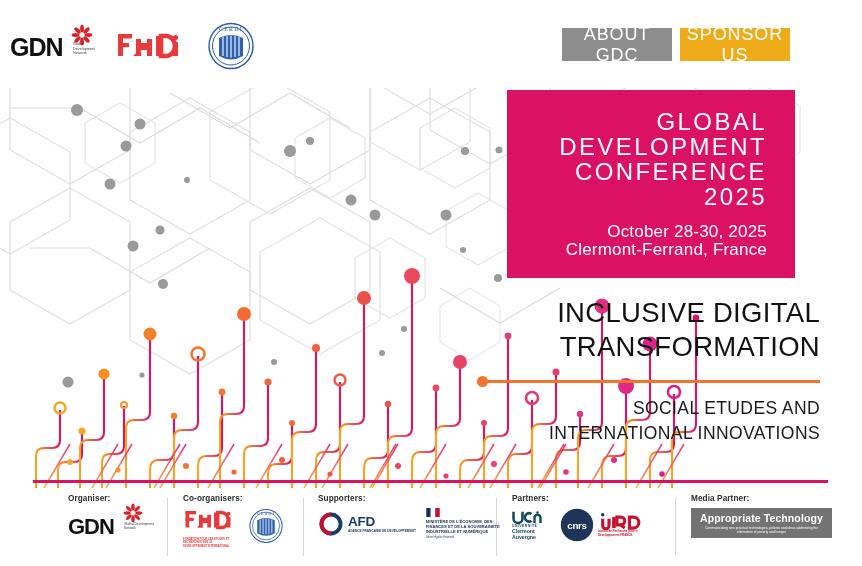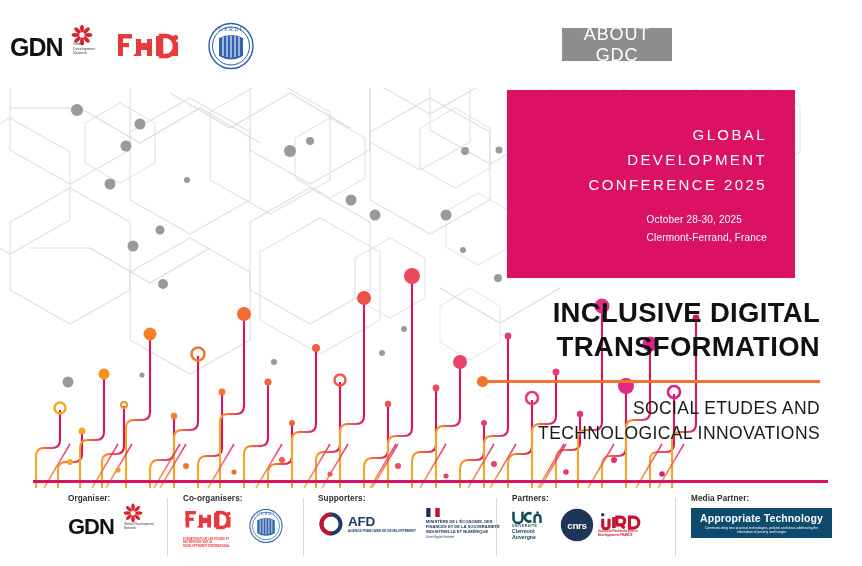--- a/index.html
+++ b/index.html
@@ -30,28 +30,28 @@
   .btn-sponsor { left:680px; width:110px; background:#f0ab1b; }
 
   
   .hero { position:absolute; left:0; top:88px; width:862px; height:400px; overflow:hidden; }
   .hexbg { position:absolute; left:0; top:0; width:862px; height:400px; }
 
   .pinkbox { position:absolute; left:507px; top:2px; width:288px; height:188px;
              background:#db1163; color:#fff;
              display:flex; flex-direction:column; justify-content:center;
              align-items:flex-end; padding:0 28px 0 0; }
-  .pinkbox .ln { font-size:15px; letter-spacing:2.4px; line-height:25px; font-weight:300;
+  .pinkbox .ln { font-size:24px; letter-spacing:2.4px; line-height:25px; font-weight:300;
                  text-align:right; }
-  .pinkbox .meta { margin-top:14px; font-size:10px; line-height:18px; 
+  .pinkbox .meta { margin-top:14px; font-size:17px; line-height:18px; text-align:right;
                    letter-spacing:.2px; }
 
   .title-block { position:absolute; left:440px; top:208px; width:400px; text-align:right;
                  padding-right:20px; }
-  .t-main { font-size:27.5px; font-weight:bold; letter-spacing:.3px; line-height:34px;
+  .t-main { font-size:27.5px; font-weight:normal; letter-spacing:.3px; line-height:34px;
             color:#111; }
   .divider { position:relative; margin:12px 0 10px auto; width:343px; height:10px; }
   .divider .bar { position:absolute; right:0; top:4px; width:343px; height:3px; background:#f4742e; }
   .divider .dot { position:absolute; left:0; top:0; width:11px; height:11px; border-radius:50%;
                   background:#f4742e; }
   .t-sub { font-size:17.5px; letter-spacing:.4px; line-height:25px; color:#1a1a1a; }
 
   .pinkrule { position:absolute; left:33px; top:392px; width:795px; height:3px; background:#db1163; }
 
   
@@ -62,21 +62,21 @@
   .fdivider { position:absolute; top:4px; width:1px; height:58px; background:#d7d7d7; }
 
   .g-org   { left:68px; }
   .g-co    { left:183px; }
   .g-sup   { left:318px; }
   .g-part  { left:512px; }
   .g-media { left:691px; }
 
   .d1 { left:167px; } .d2 { left:303px; } .d3 { left:496px; } .d4 { left:675px; }
 
-  .media-box { width:141px; height:30px; background:#0c4a6e; color:#fff;
+  .media-box { width:141px; height:30px; background:#737373; color:#fff;
                display:flex; flex-direction:column; align-items:center; justify-content:center; }
   .media-title { font-size:10.5px; font-weight:bold; letter-spacing:.1px; }
   .media-tag { font-size:3.3px; line-height:4.2px; text-align:center; width:120px; margin-top:1.5px; }
 
   .afd-text { font-size:13.5px; font-weight:bold; color:#1a3a6b; letter-spacing:-.2px; }
   .afd-sub { font-size:3.2px; line-height:4px; color:#1a3a6b; font-weight:bold; }
   .min-text { font-size:4.1px; line-height:5px; font-weight:bold; color:#1a2e5a; }
   .min-tag { font-size:2.6px; line-height:3.2px; color:#1a2e5a; margin-top:2px; font-style:italic; }
   .uca-text { font-size:5.2px; line-height:6.4px; font-weight:bold; color:#15485e; }
   .uca-top { font-size:3.4px; letter-spacing:.5px; color:#15485e; font-weight:bold; }
@@ -130,20 +130,21 @@
         <line x1="18" y1="15" x2="18" y2="34"></line>
           <line x1="22" y1="14" x2="22" y2="35"></line>
         <line x1="26" y1="13.5" x2="26" y2="35.5"></line>
           <line x1="30" y1="14" x2="30" y2="35"></line>
         <line x1="34" y1="15" x2="34" y2="34"></line>
       </g>
       <text x="26" y="9" font-size="6" fill="#2a5caa" text-anchor="middle" font-family="Liberation Serif, serif" letter-spacing="1.2">CERDI</text>
     </svg>
 
     <button class="btn btn-about">ABOUT GDC</button>
+    <button class="btn btn-sponsor">SPONSOR US</button>
   </div>
 
   <div class="hero">
 
     <svg class="hexbg" viewBox="0 0 862 400" preserveAspectRatio="none">
       <defs>
         <linearGradient id="circuitgrad" x1="0" y1="0" x2="1" y2="0">
           <stop offset="0%" stop-color="#f5a623"></stop>
           <stop offset="30%" stop-color="#f4742e"></stop>
           <stop offset="62%" stop-color="#ea4a62"></stop>
@@ -327,21 +328,21 @@
     </div>
 
     <div class="title-block">
       <div class="t-main">INCLUSIVE DIGITAL</div>
       <div class="t-main">TRANSFORMATION</div>
       <div class="divider">
         <div class="bar"></div>
         <div class="dot"></div>
       </div>
       <div class="t-sub">SOCIAL ETUDES AND</div>
-      <div class="t-sub">TECHNOLOGICAL INNOVATIONS</div>
+      <div class="t-sub">INTERNATIONAL INNOVATIONS</div>
     </div>
 
     <div class="pinkrule"></div>
   </div>
 
   <div class="footer">
 
     <div class="fdivider d1"></div>
     <div class="fdivider d2"></div>
     <div class="fdivider d3"></div>

